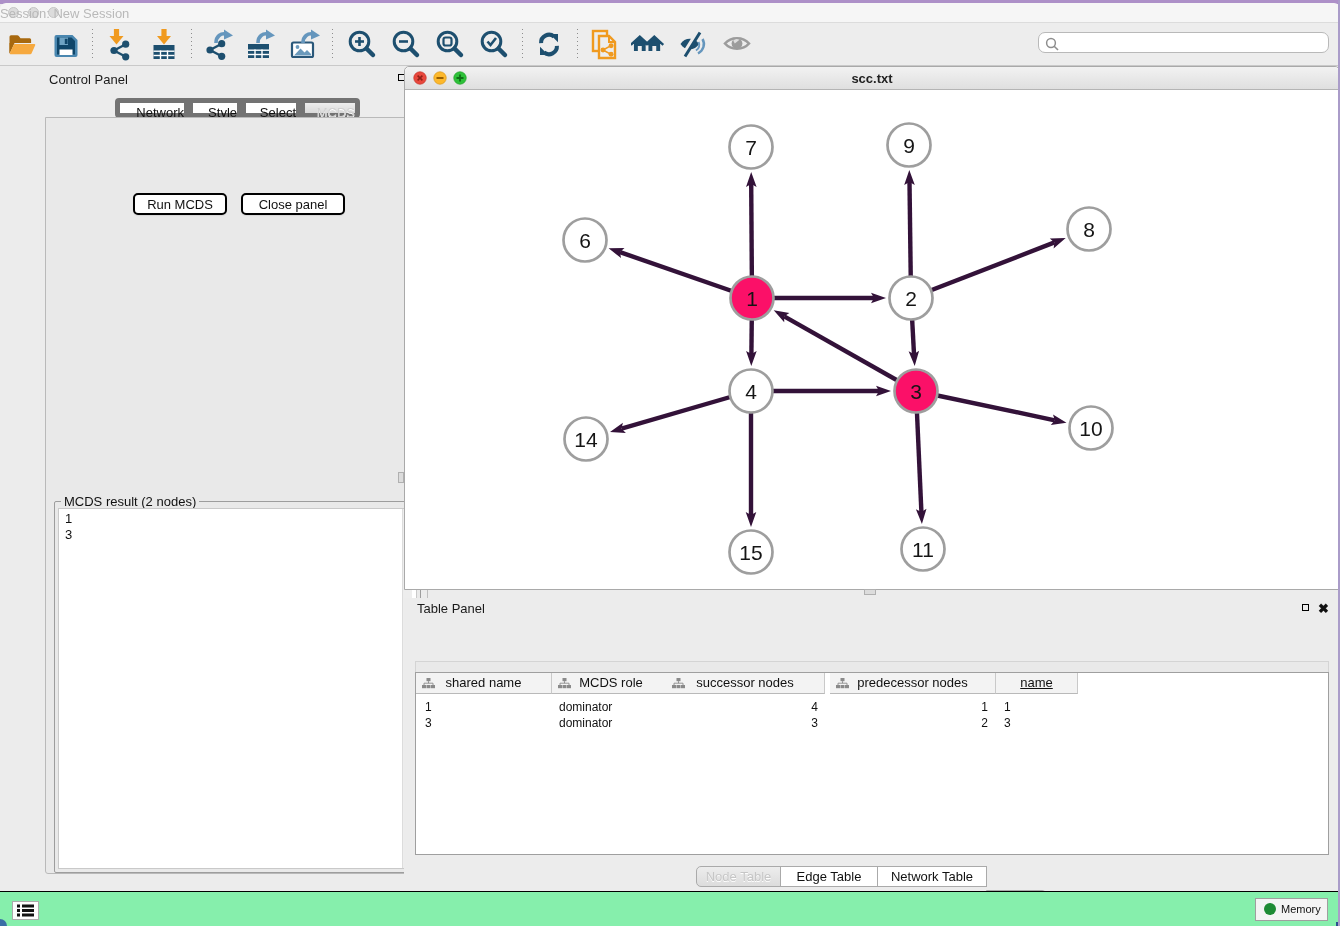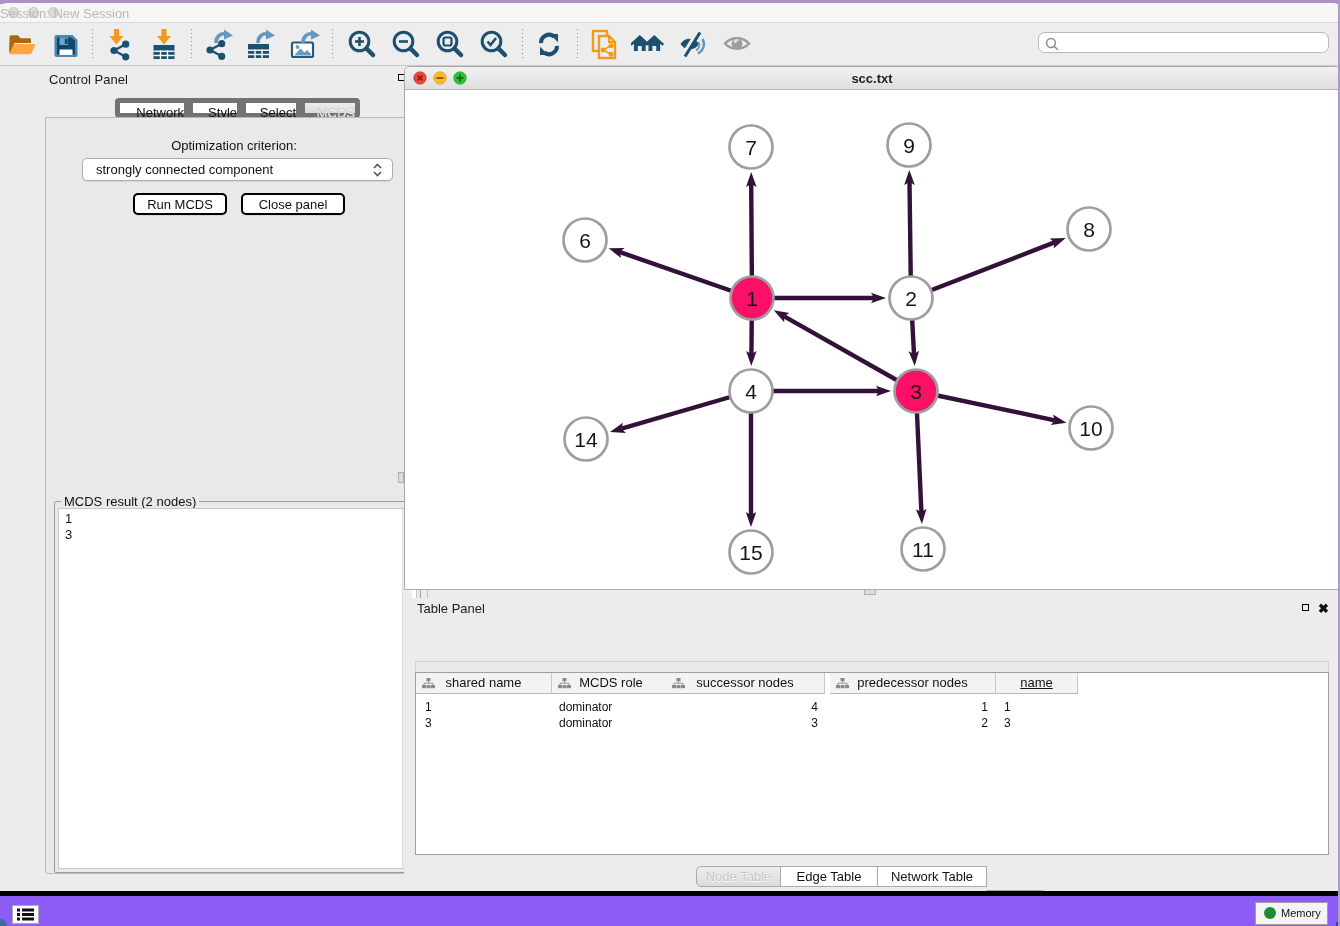--- a/index.html
+++ b/index.html
@@ -37,21 +37,21 @@
 
 #tpanel { left:404px; top:598px; width:936px; height:293px; background:#ececec; }
 #tptitle { left:13px; top:3px; font-size:13px; color:#1a1a1a; }
 #tptools { left:11px; top:27px; width:914px; height:40px; background:#e9e9e9; border:1px solid #d4d4d4; border-bottom:none;margin-top:36px; }
 #tbl { left:11px; top:74px; width:914px; height:183px; background:#fff; border:1px solid #9f9f9f; }
 .thead { position:absolute; top:0; height:21px; background:#f3f3f3; border-right:1px solid #c9c9c9; border-bottom:1px solid #b9b9b9; font-size:13px; color:#111; text-align:center; line-height:20px; }
 .trow { position:absolute; font-size:12px; color:#111; height:16px; line-height:16px; }
 #tabsbot { position:absolute; left:292px; top:268px; height:21px; }
 .btab { position:absolute; top:0; height:21px; border:1px solid #aaa; font-size:13px; text-align:center; line-height:19px; background:#fff; color:#111; }
 
-#statusbar { left:0; top:891px; width:1340px; height:35px; background:#8b5cf6; border-top:5px solid #000000;padding-left:16px; }
+#statusbar { left:0; top:891px; width:1340px; height:35px; background:#86efac; border-top:1px solid #000000;padding-left:16px; }
 #listbtn { position:absolute; left:12px; top:9px; width:27px; height:19px; background:#fdfdfd; border:1px solid #ababab; }
 #membtn { position:absolute; left:1255px; top:6px; width:73px; height:23px; background:#f4f4f4; border:1px solid #9f9f9f; font-size:11px; color:#111; line-height:21px; }
 </style>
 </head>
 <body>
 <div class="abs" id="purpletop"></div>
 <div class="abs" id="titlebar">
   <div class="tl" style="left:8px;"></div>
   <div class="tl" style="left:28px;"></div>
   <div class="tl" style="left:48px;"></div>
@@ -210,27 +210,20 @@
   <div class="abs" id="cptitle">Control Panel</div>
   <div class="winbtn-sq" style="left:361px; top:8px;"></div>
   <div class="winbtn-x" style="left:377px; top:5px;">✖</div>
   <div id="cptabs">
     <div class="cptab" style="left:0; width:74px; border-radius:4px 0 0 4px;">Network</div>
     <div class="cptab" style="left:73px; width:54px;">Style</div>
     <div class="cptab" style="left:126px; width:60px;">Select</div>
     <div class="cptab" style="left:185px; width:60px; border-radius:0 4px 4px 0; background:linear-gradient(#ededed,#d9d9d9); color:#cfcfcf; text-shadow:0 1px 0 #fff;">MCDS</div>
   </div>
   <div class="abs" id="cpbox">
-    <div class="abs" id="optlabel">Optimization criterion:</div>
-    <div class="abs" id="combo">strongly connected component
-      <svg width="11" height="14" style="position:absolute; right:9px; top:4px;" viewBox="0 0 11 14">
-        <path d="M2 5 L5.5 1.5 L9 5" fill="none" stroke="#555" stroke-width="1.6"></path>
-        <path d="M2 9 L5.5 12.5 L9 9" fill="none" stroke="#555" stroke-width="1.6"></path>
-      </svg>
-    </div>
     <div class="btn" style="left:87px; top:75px; width:94px;">Run MCDS</div>
     <div class="btn" style="left:195px; top:75px; width:104px;">Close panel</div>
     <div class="abs" id="fieldset">
       <div class="abs" id="fslegend">MCDS result (2 nodes)</div>
       <div class="abs" id="fsinner">1<br>3
         <div class="abs" id="fsscroll"></div>
       </div>
     </div>
   </div>
 </div>

